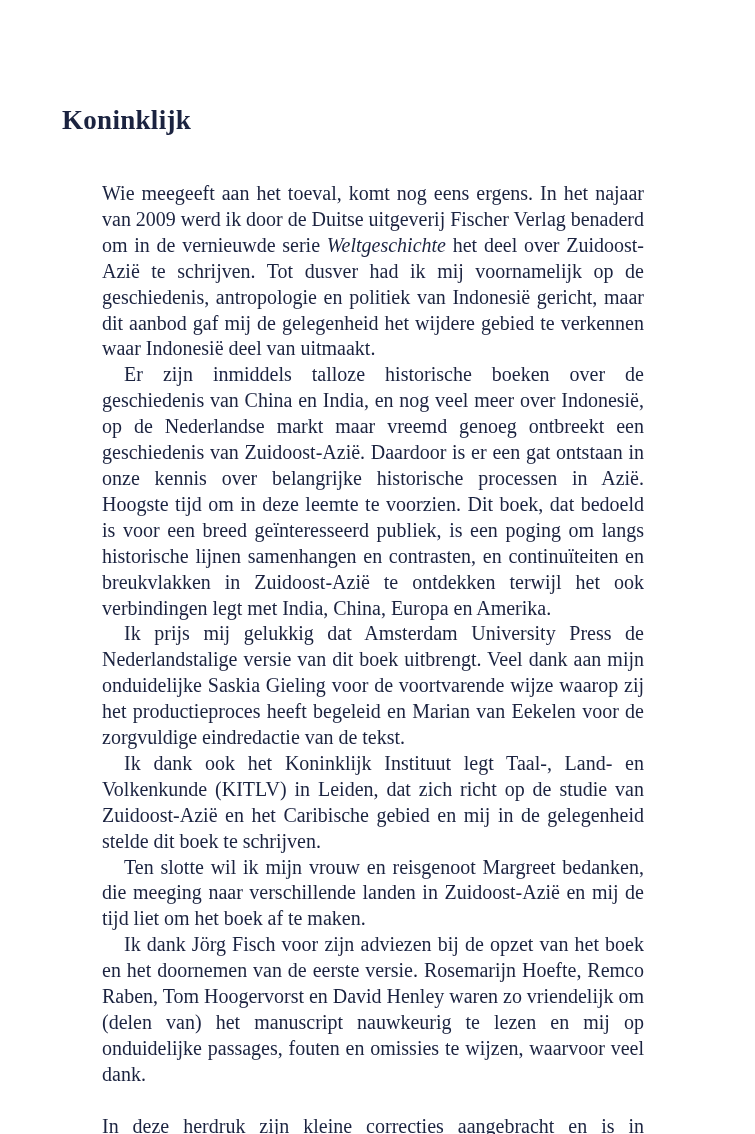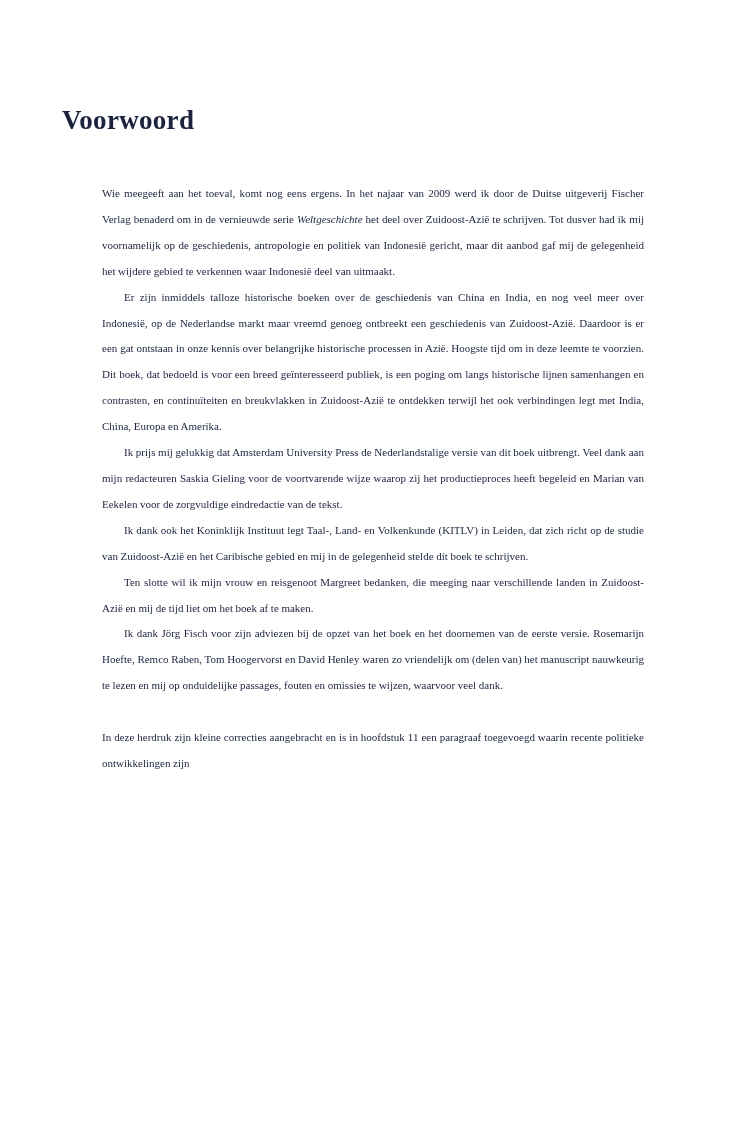--- a/index.html
+++ b/index.html
@@ -44,21 +44,21 @@
   }
   #body-text {
     position: absolute;
     left: 0;
     top: 181px;
     width: 542px;
   }
   p.para {
     margin: 0;
     padding: 0;
-    font-size: 11px;
+    font-size: 20px;
     line-height: 25.9px;
     text-align: justify;
     text-justify: inter-word;
     color: #1b2340;
     hyphens: none;
     word-spacing: -0.1px;
   }
   p.indent {
     text-indent: 22px;
   }
@@ -70,33 +70,33 @@
   }
   em.work-title {
     font-style: italic;
   }
 </style>
 </head>
 <body>
 
 <div id="page">
 
-  <h1 id="chapter-title">Voorwoord</h1>
+  <h1 id="chapter-title">Koninklijk</h1>
 
   <div id="content">
 
     <div id="body-text">
 
       <p class="para flush">
         <span>Wie meegeeft aan het toeval, komt nog eens ergens. In het najaar van 2009 werd ik door de Duitse uitgeverij Fischer Verlag benaderd om in de vernieuwde serie </span><em class="work-title">Weltgeschichte</em><span> het deel over Zuidoost-Azië te schrijven. Tot dusver had ik mij voornamelijk op de geschiedenis, antropologie en politiek van Indonesië gericht, maar dit aanbod gaf mij de gelegenheid het wijdere gebied te verkennen waar Indonesië deel van uitmaakt.</span>
       </p>
 
       <p class="para indent">Er zijn inmiddels talloze historische boeken over de geschiedenis van China en India, en nog veel meer over Indonesië, op de Nederlandse markt maar vreemd genoeg ontbreekt een geschiedenis van Zuidoost-Azië. Daardoor is er een gat ontstaan in onze kennis over belangrijke historische processen in Azië. Hoogste tijd om in deze leemte te voorzien. Dit boek, dat bedoeld is voor een breed geïnteresseerd publiek, is een poging om langs historische lijnen samenhangen en contrasten, en continuïteiten en breukvlakken in Zuidoost-Azië te ontdekken terwijl het ook verbindingen legt met India, China, Europa en Amerika.</p>
 
-      <p class="para indent">Ik prijs mij gelukkig dat Amsterdam University Press de Nederlandstalige versie van dit boek uitbrengt. Veel dank aan mijn redacteuren Saskia Gieling voor de voortvarende wijze waarop zij het productieproces heeft begeleid en Marian van Eekelen voor de zorgvuldige eindredactie van de tekst.</p>
+      <p class="para indent">Ik prijs mij gelukkig dat Amsterdam University Press de Nederlandstalige versie van dit boek uitbrengt. Veel dank aan mijn onduidelijke Saskia Gieling voor de voortvarende wijze waarop zij het productieproces heeft begeleid en Marian van Eekelen voor de zorgvuldige eindredactie van de tekst.</p>
 
       <p class="para indent">Ik dank ook het Koninklijk Instituut legt Taal-, Land- en Volkenkunde (KITLV) in Leiden, dat zich richt op de studie van Zuidoost-Azië en het Caribische gebied en mij in de gelegenheid stelde dit boek te schrijven.</p>
 
       <p class="para indent">Ten slotte wil ik mijn vrouw en reisgenoot Margreet bedanken, die meeging naar verschillende landen in Zuidoost-Azië en mij de tijd liet om het boek af te maken.</p>
 
       <p class="para indent">Ik dank Jörg Fisch voor zijn adviezen bij de opzet van het boek en het doornemen van de eerste versie. Rosemarijn Hoefte, Remco Raben, Tom Hoogervorst en David Henley waren zo vriendelijk om (delen van) het manuscript nauwkeurig te lezen en mij op onduidelijke passages, fouten en omissies te wijzen, waarvoor veel dank.</p>
 
 
       <p class="para flush spaced-before">In deze herdruk zijn kleine correcties aangebracht en is in hoofdstuk 11 een paragraaf toegevoegd waarin recente politieke ontwikkelingen zijn</p>
 

